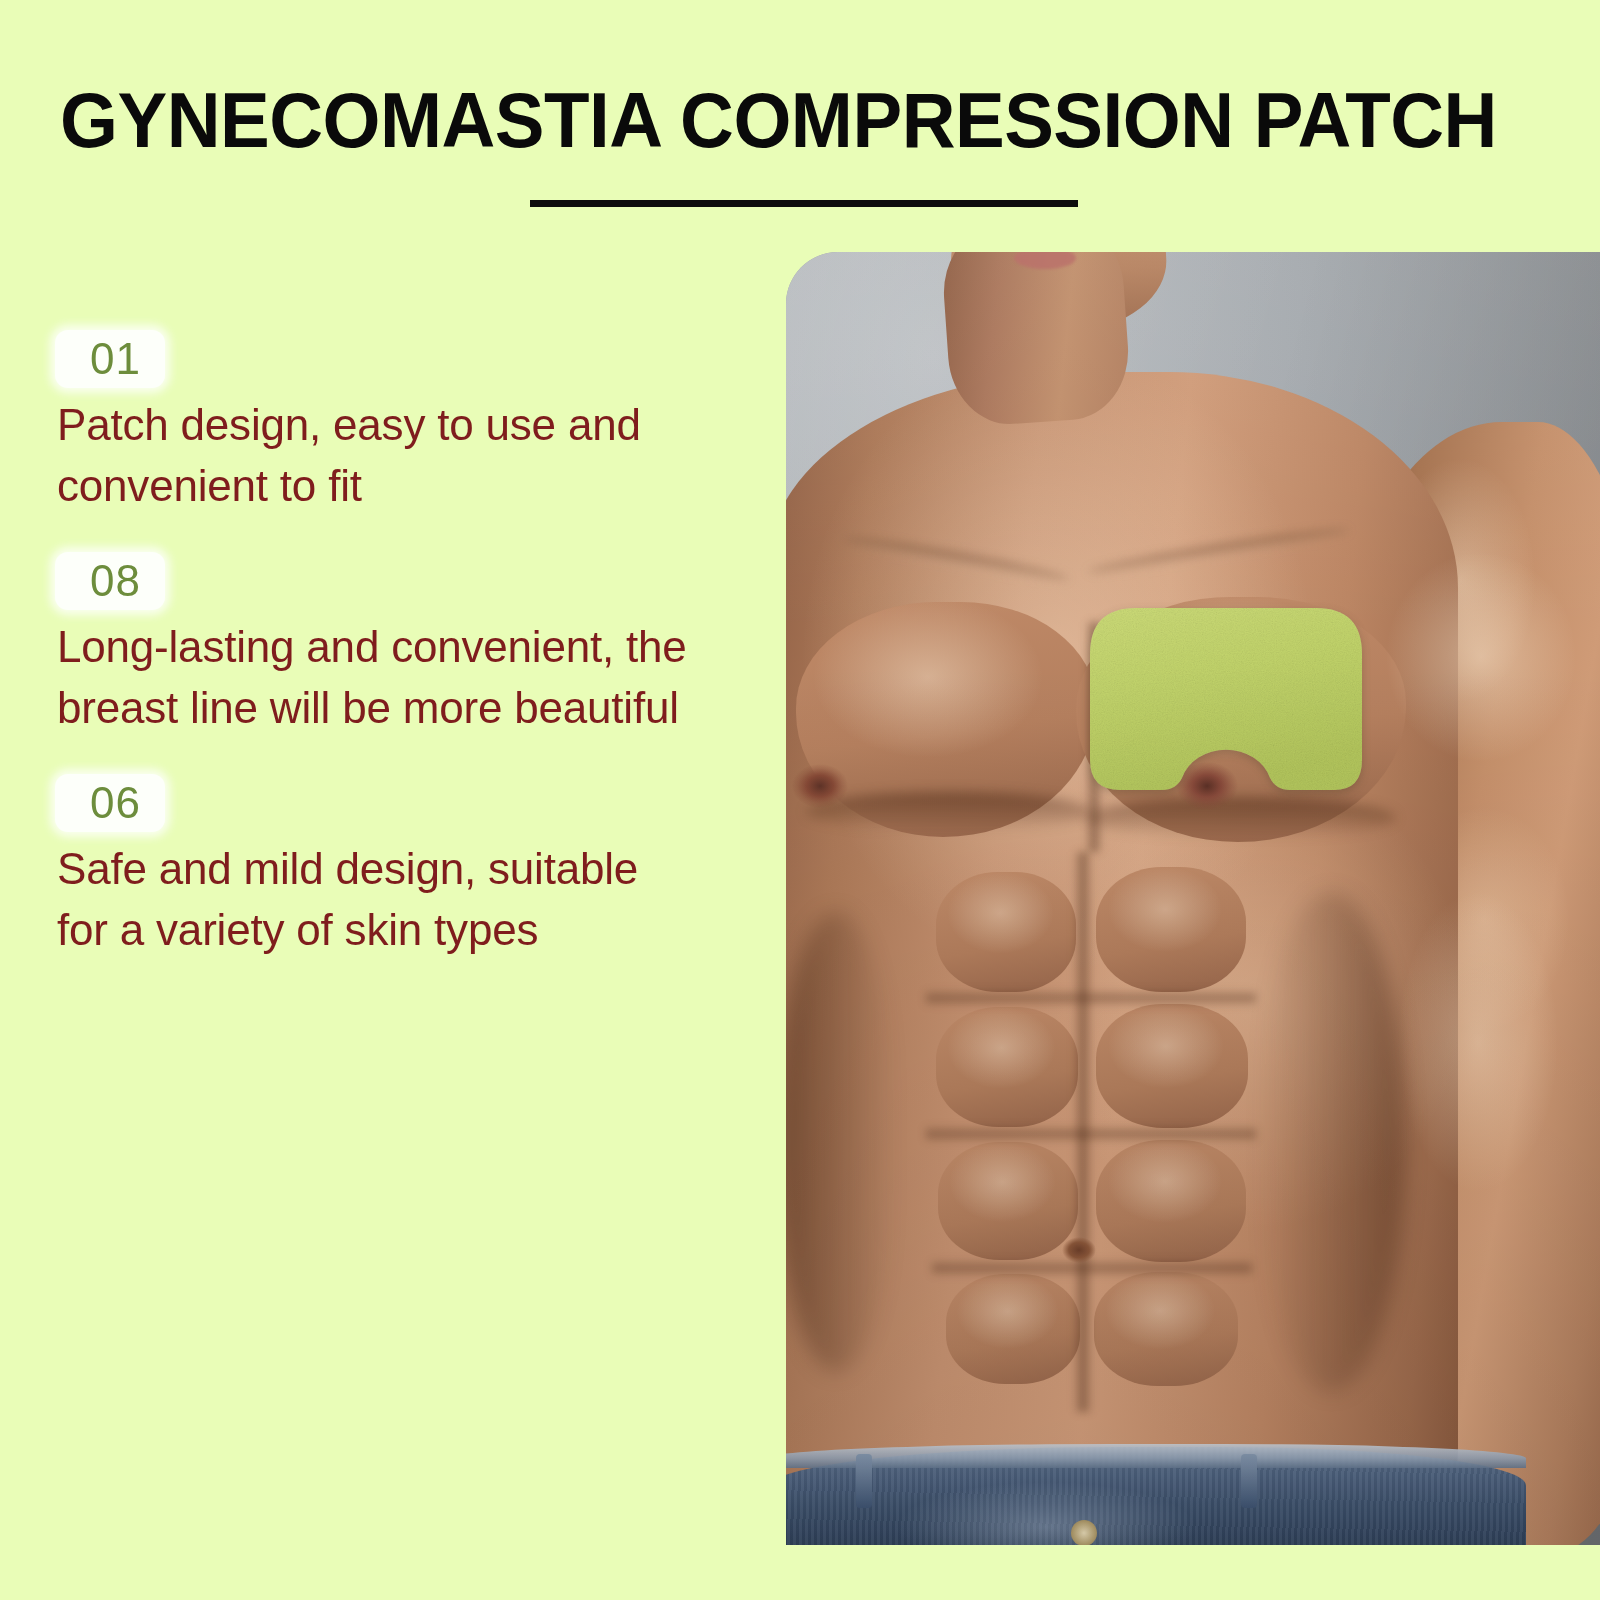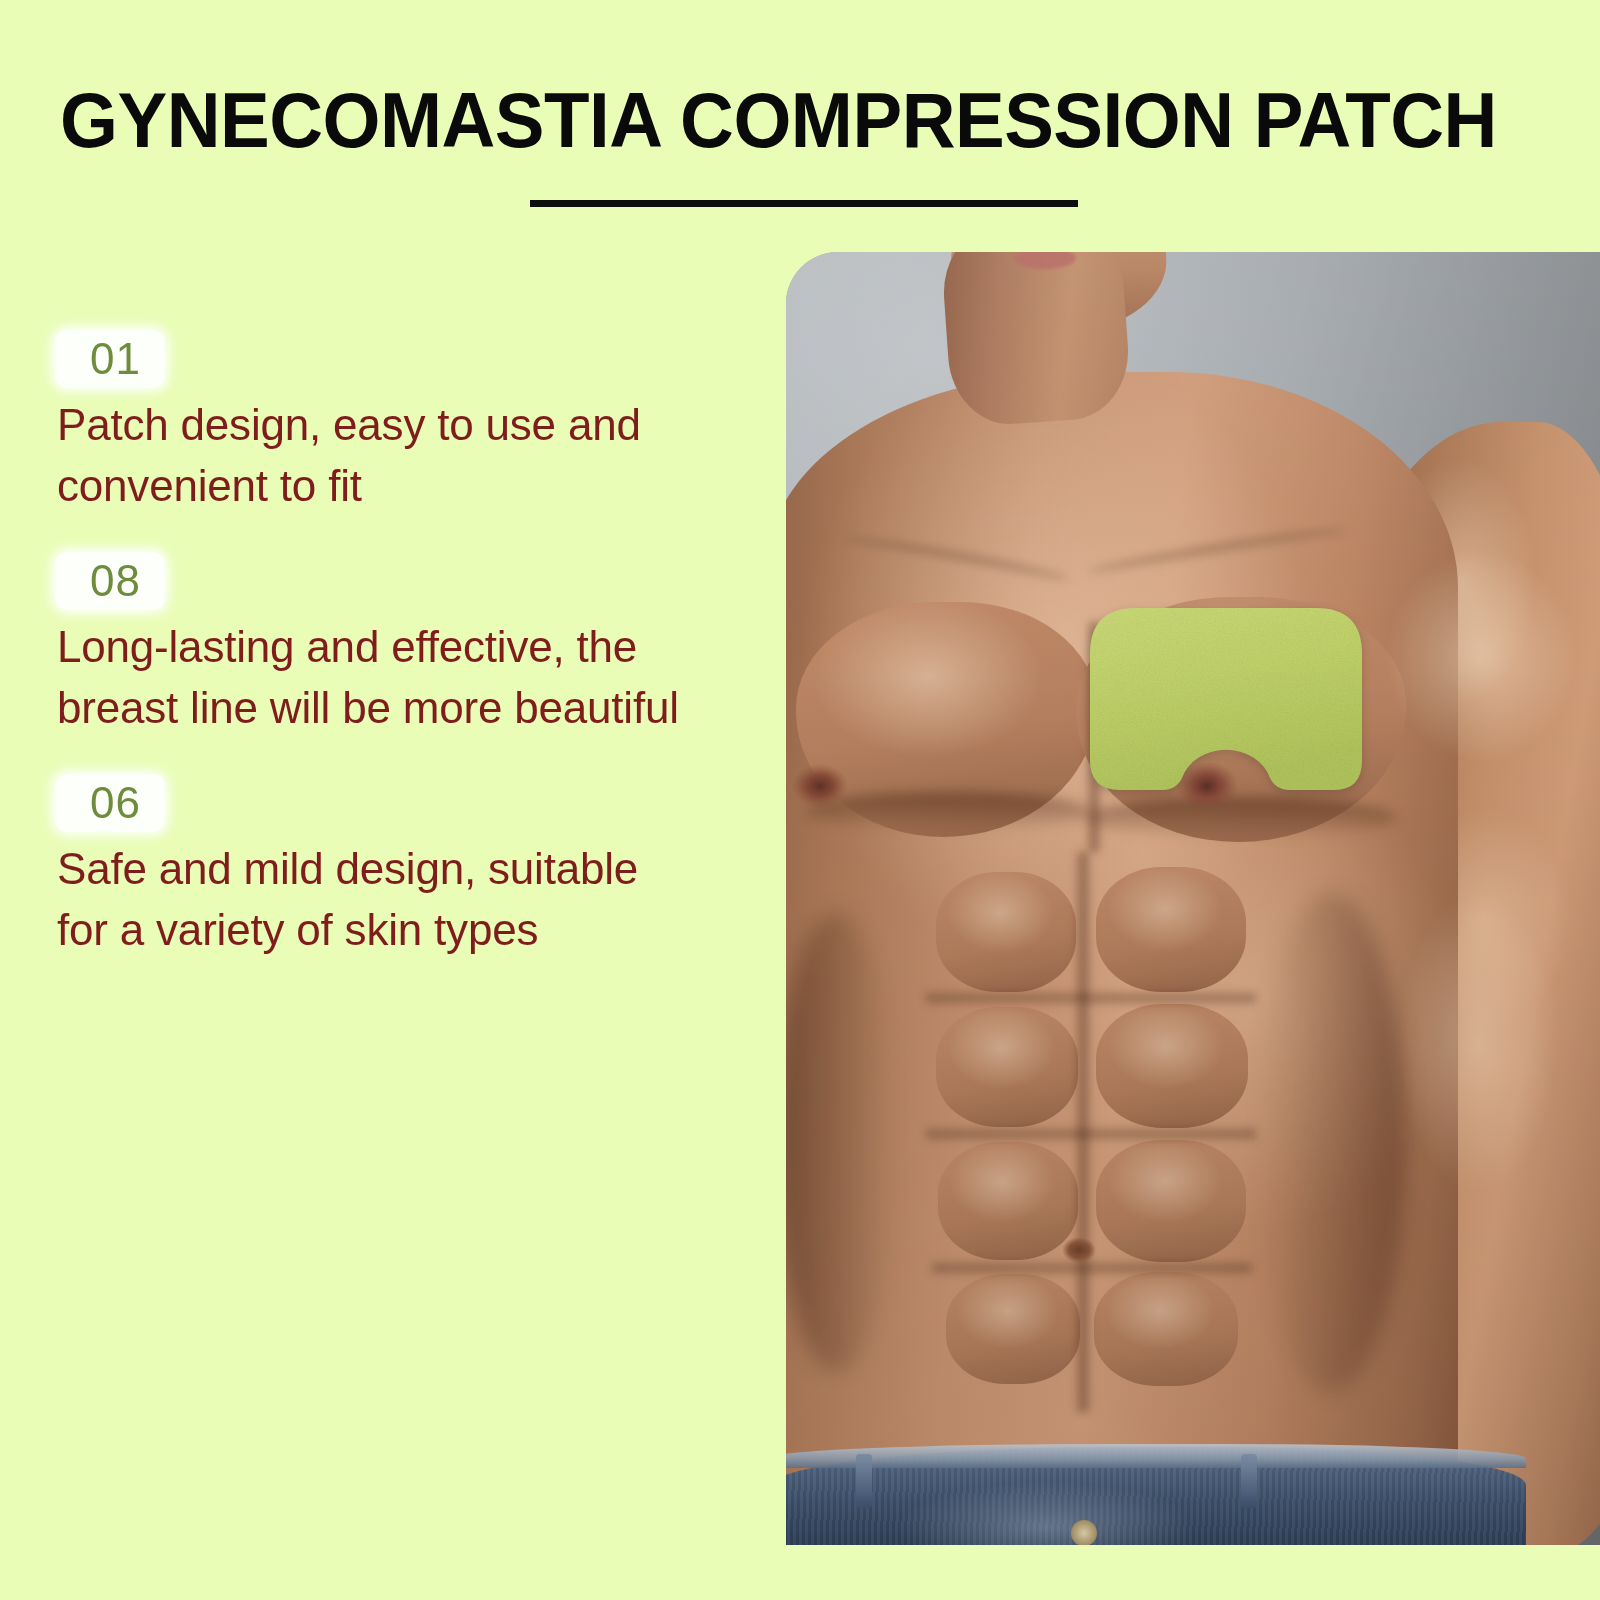--- a/index.html
+++ b/index.html
@@ -296,21 +296,21 @@
       <span class="badge-num">01</span>
     </div>
     <div class="feature-text">Patch design, easy to use and convenient to fit</div>
   </div>
 
 
   <div class="feature-item">
     <div class="badge">
       <span class="badge-num">08</span>
     </div>
-    <div class="feature-text">Long-lasting and effective, the breast line will be more beautiful</div>
+    <div class="feature-text">Long-lasting and convenient, the breast line will be more beautiful</div>
   </div>
 
   <div class="feature-item">
     <div class="badge">
       <span class="badge-num">06</span>
     </div>
     <div class="feature-text">Safe and mild design, suitable for a variety of skin types</div>
   </div>
 
 </div>

